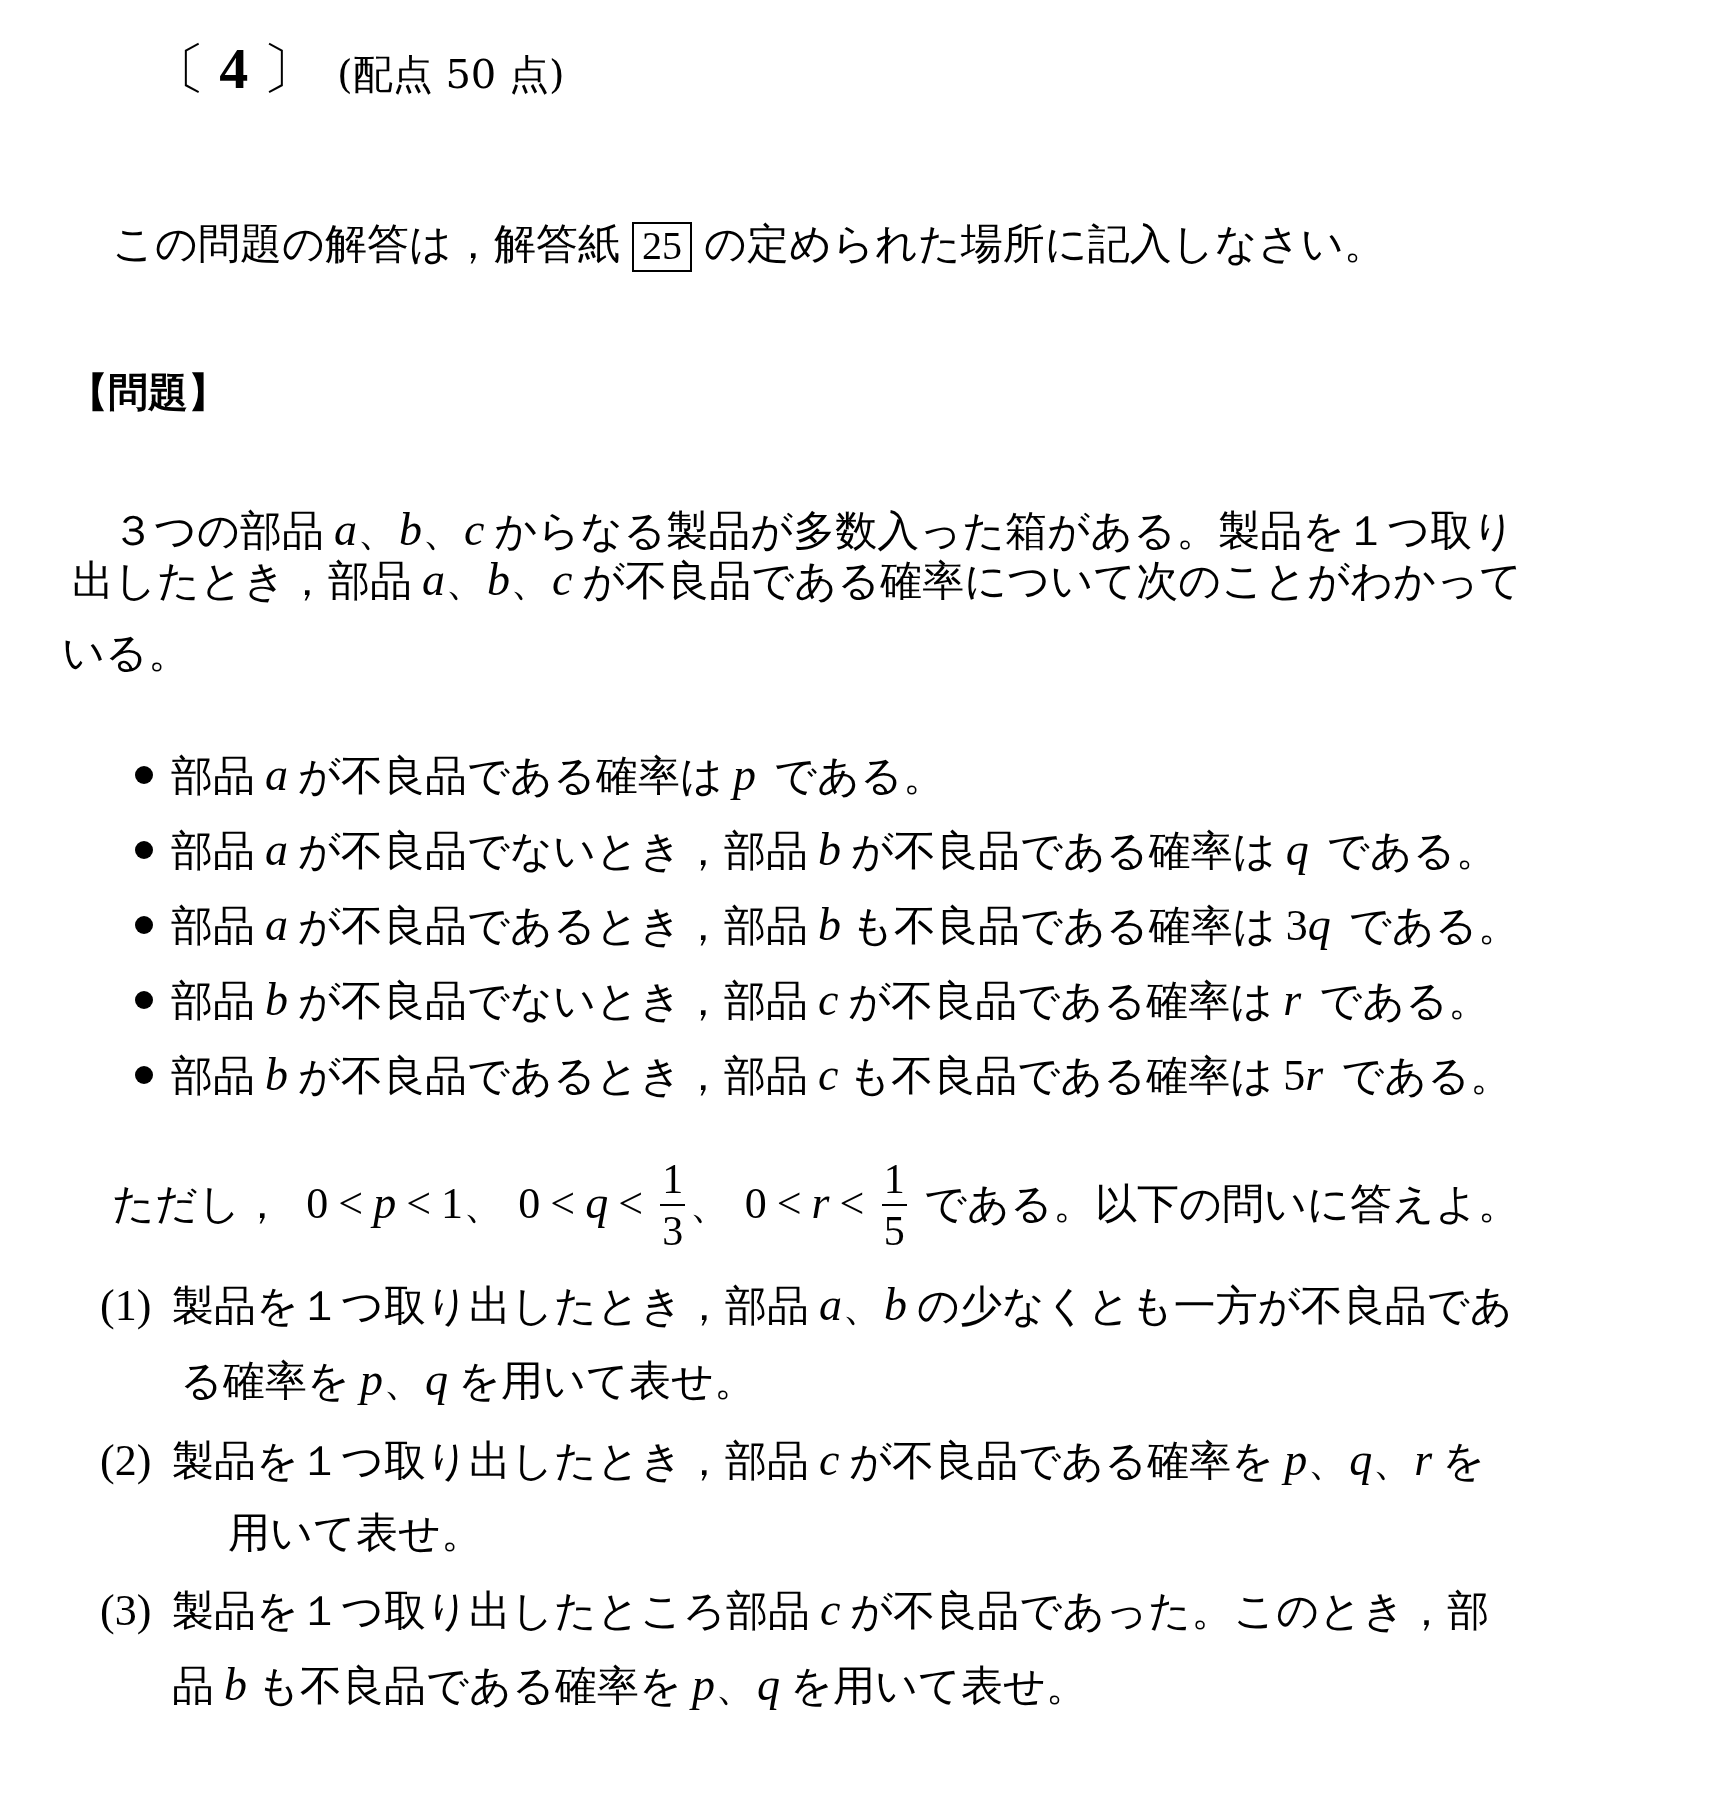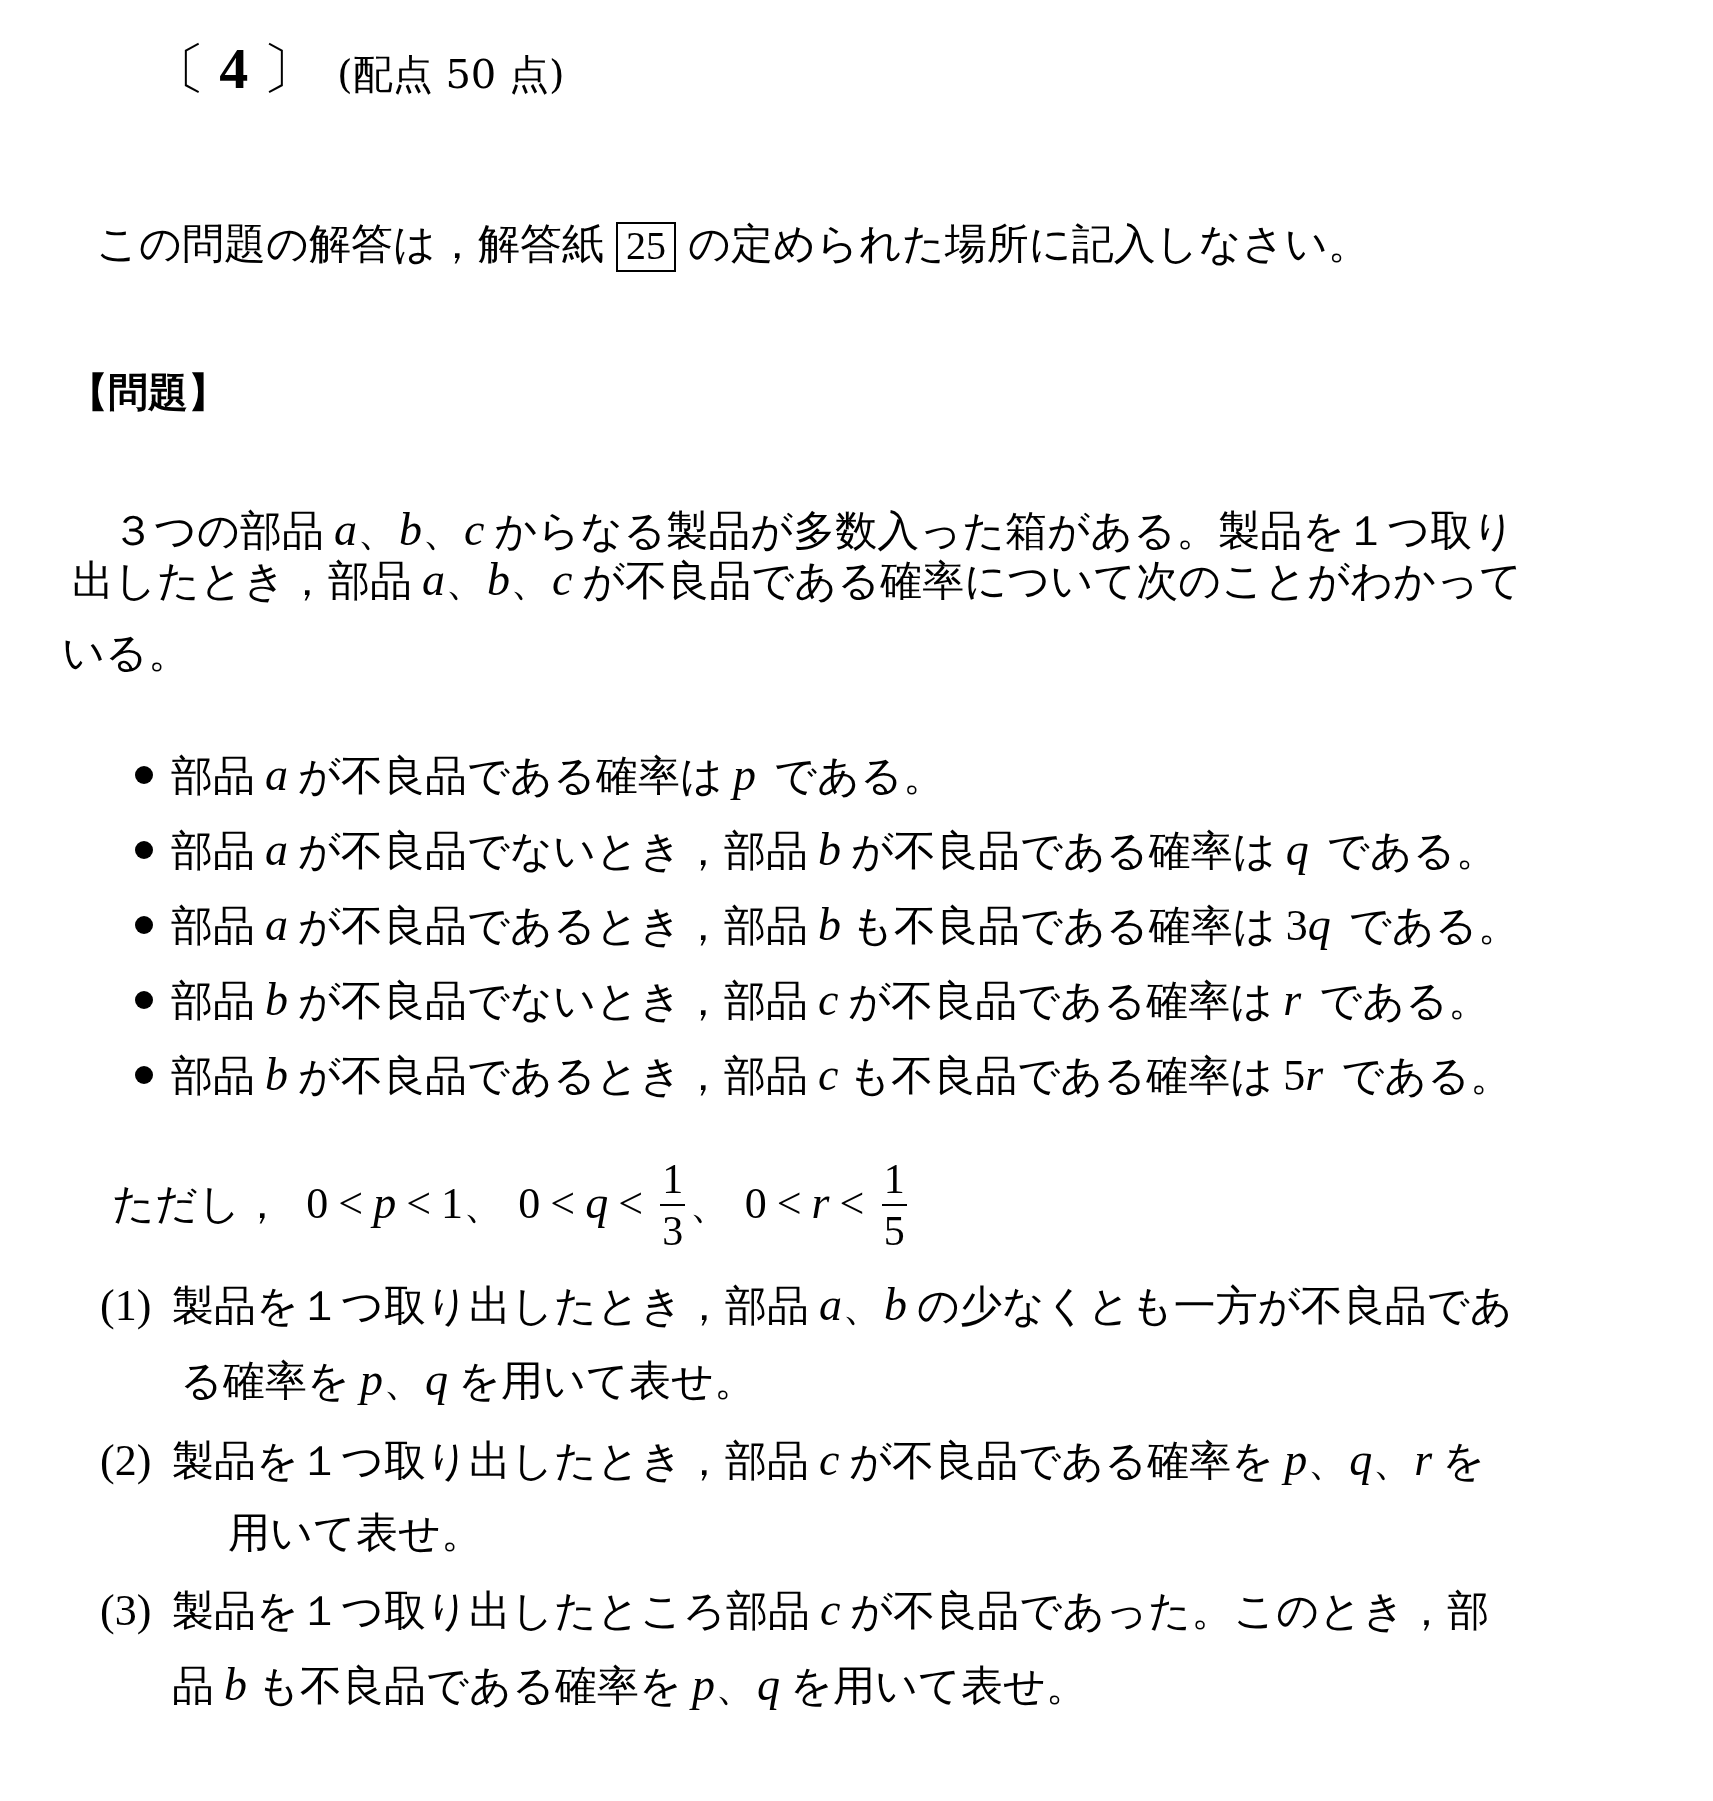--- a/index.html
+++ b/index.html
@@ -102,21 +102,21 @@
 </head>
 <body>
 
 <div class="line" style="left:150px; top:40px;">
   <span class="header-bracket">〔</span>
   <span class="header-num">4</span>
   <span class="header-bracket">〕</span>
   <span class="points" style="margin-left:6px;">(配点 50 点)</span>
 </div>
 
-<div class="line" style="left:96px; top:222px;">
+<div class="line" style="left:112px; top:222px;">
   <span>この問題の解答は，解答紙</span><span class="boxed">25</span><span>の定められた場所に記入しなさい。</span>
 </div>
 
 <div class="line heading" style="left:68px; top:372px;">【問題】</div>
 
 <div class="line" style="left:112px; top:507px;">
   <span>３つの部品</span><span class="sp"></span><span class="m">a</span><span>、</span><span class="m">b</span><span>、</span><span class="m">c</span><span class="sp"></span><span>からなる製品が多数入った箱がある。製品を１つ取り</span>
 </div>
 <div class="line" style="left:72px; top:557px;">
   <span>出したとき，部品</span><span class="sp"></span><span class="m">a</span><span>、</span><span class="m">b</span><span>、</span><span class="m">c</span><span class="sp"></span><span>が不良品である確率について次のことがわかって</span>
@@ -139,20 +139,21 @@
   <span class="bullet-dot"></span><span>部品</span><span class="sp"></span><span class="m">b</span><span class="sp"></span><span>が不良品であるとき，部品</span><span class="sp"></span><span class="m">c</span><span class="sp"></span><span>も不良品である確率は</span><span class="sp"></span><span class="num">5</span><span class="m">r</span><span class="sp2"></span><span>である。</span>
 </div>
 
 <div class="line" style="left:112px; top:1148px; line-height:110px; height:110px;">
   <span>ただし，</span><span class="sp"></span>
   <span class="num">0</span><span class="sp"></span><span class="num">&lt;</span><span class="sp"></span><span class="m">p</span><span class="sp"></span><span class="num">&lt;</span><span class="sp"></span><span class="num">1</span><span>、</span>
   <span class="num">0</span><span class="sp"></span><span class="num">&lt;</span><span class="sp"></span><span class="m">q</span><span class="sp"></span><span class="num">&lt;</span>
   <span class="frac"><span class="num-top">1</span><span class="num-bot">3</span></span><span>、</span>
   <span class="num">0</span><span class="sp"></span><span class="num">&lt;</span><span class="sp"></span><span class="m">r</span><span class="sp"></span><span class="num">&lt;</span>
   <span class="frac"><span class="num-top">1</span><span class="num-bot">5</span></span>
+  <span>である。以下の問いに答えよ。</span>
 </div>
 
 <div class="line" style="left:100px; top:1282px;">
   <span class="label-paren">(1)</span><span>製品を１つ取り出したとき，部品</span><span class="sp"></span><span class="m">a</span><span>、</span><span class="m">b</span><span class="sp"></span><span>の少なくとも一方が不良品であ</span>
 </div>
 <div class="line" style="left:180px; top:1357px;">
   <span>る確率を</span><span class="sp"></span><span class="m">p</span><span>、</span><span class="m">q</span><span class="sp"></span><span>を用いて表せ。</span>
 </div>
 
 <div class="line" style="left:100px; top:1437px;">

